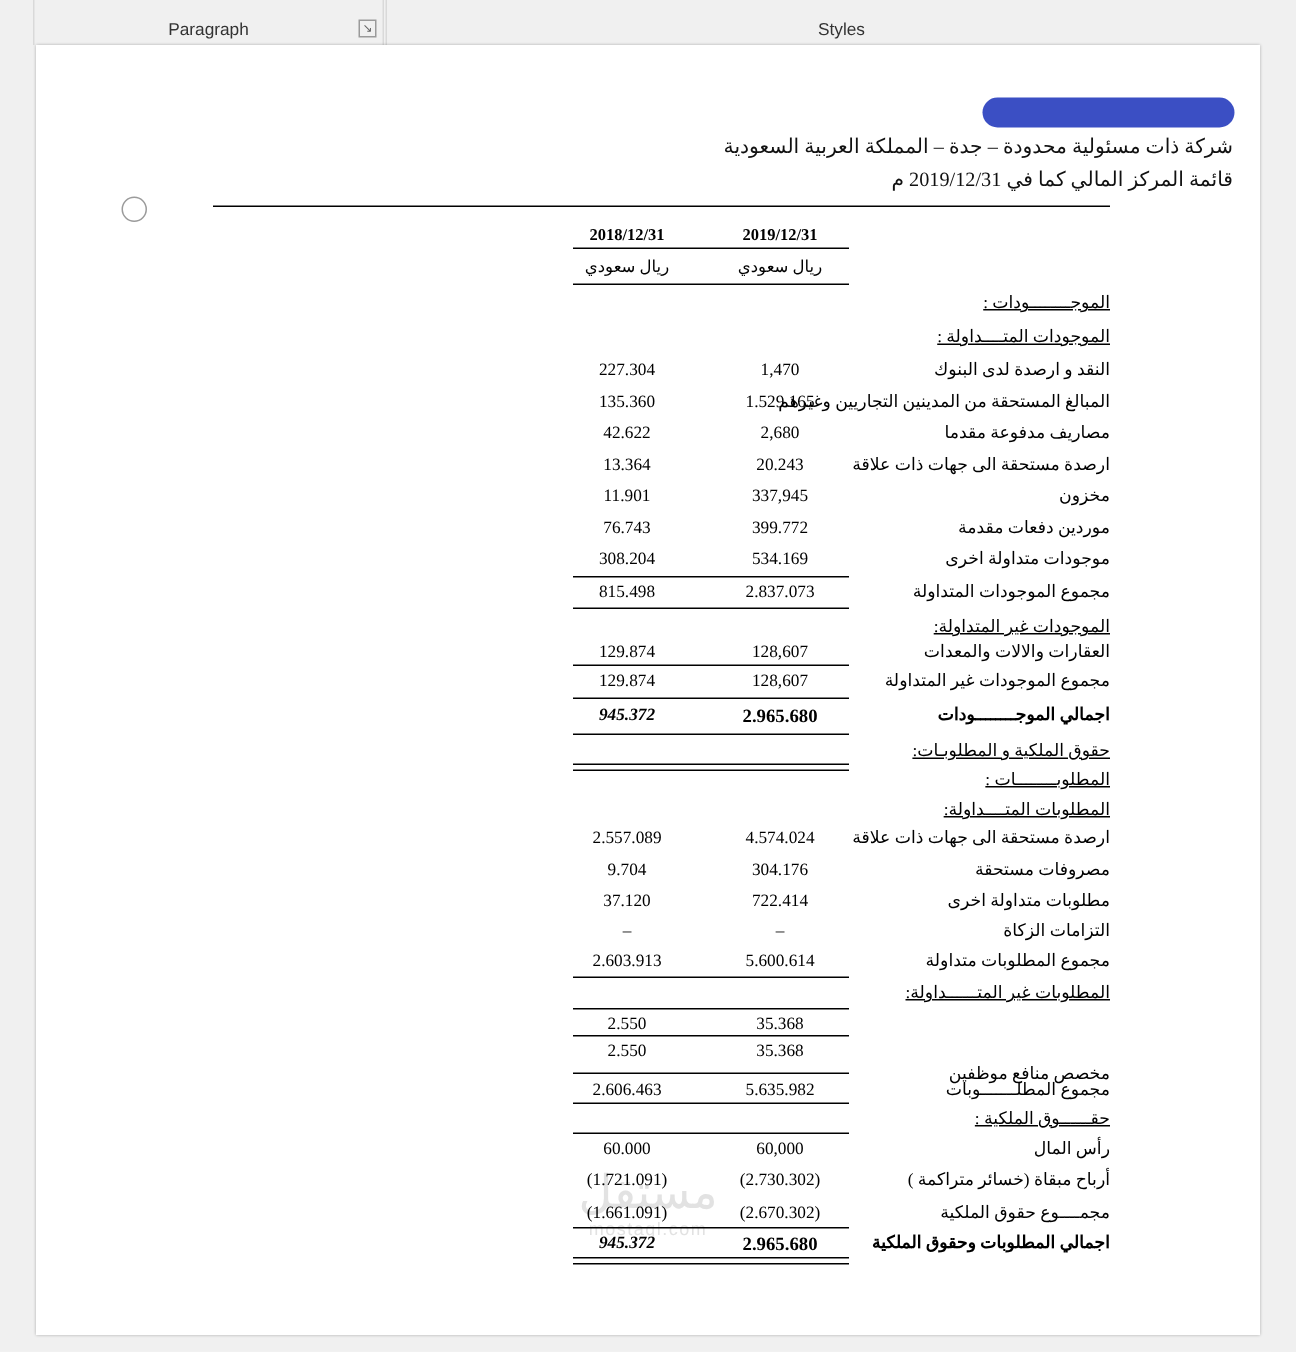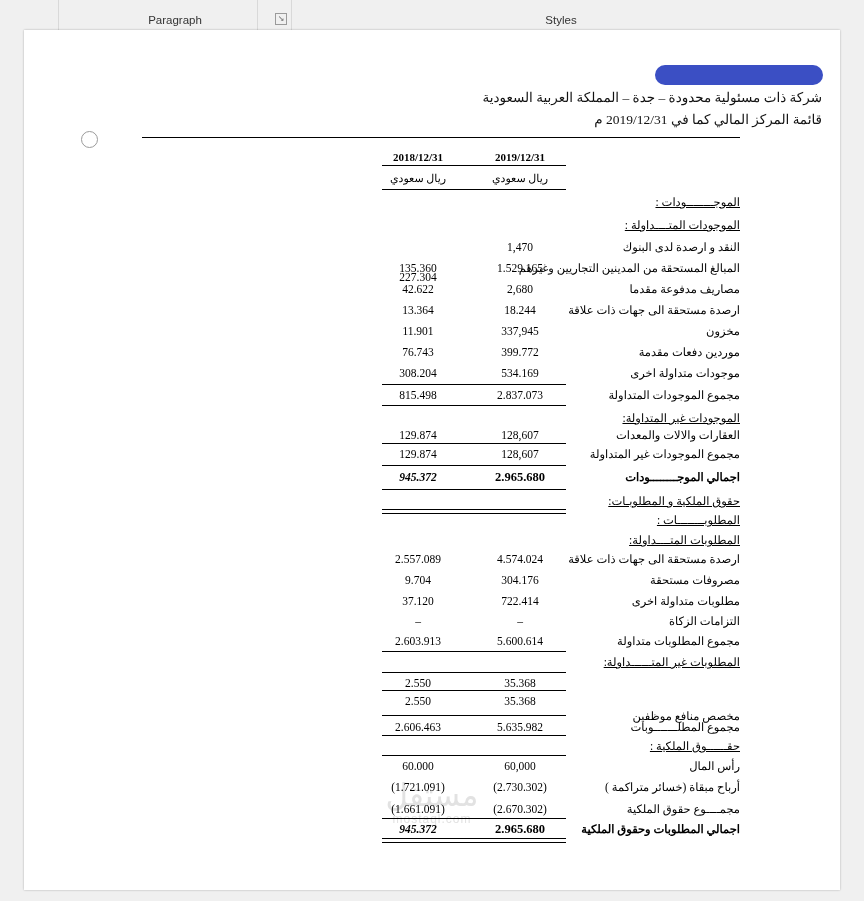--- a/index.html
+++ b/index.html
@@ -35,21 +35,21 @@
   }
   .ribbon-group .grp-label {
     position: absolute;
     bottom: 4px;
     width: 100%;
     text-align: center;
     font-size: 11.5px;
     color: #333;
     font-family: "Liberation Sans", sans-serif;
   }
-  #grp-paragraph { left: 22px; width: 234px; margin-left: 36px; }
+  #grp-paragraph { left: 22px; width: 234px; }
   #grp-styles { left: 257px; width: 607px; border-right: none; }
   .dialog-launcher {
     position: absolute;
     right: 4px;
     bottom: 5px;
     width: 12px;
     height: 12px;
     border: 1px solid #9a9a9a;
     box-sizing: border-box;
     font-size: 8px;
@@ -235,29 +235,29 @@
 
       <div class="watermark">
         <div class="wm-ar">مستقل</div>
         <div class="wm-en">mostaql.com</div>
       </div>
 
     <div class="col-label u" style="top: 165px;">الموجــــــــودات :</div>
         <div class="col-label u" style="top: 188px;">الموجودات المتــــداولة :</div>
         <div class="col-label" style="top: 210px;">النقد و ارصدة لدى البنوك</div>
         <div class="col-2019" style="top: 210px;">1,470</div>
-        <div class="col-2018" style="top: 210px; margin-top: 30px;">227.304</div>
+        <div class="col-2018" style="top: 210px;">227.304</div>
         <div class="col-label" style="top: 231px;">المبالغ المستحقة من المدينين التجاريين وغيرهم</div>
         <div class="col-2019" style="top: 231px;">1.529.165</div>
         <div class="col-2018" style="top: 231px;">135.360</div>
         <div class="col-label" style="top: 252px;">مصاريف مدفوعة مقدما</div>
         <div class="col-2019" style="top: 252px;">2,680</div>
         <div class="col-2018" style="top: 252px;">42.622</div>
         <div class="col-label" style="top: 273px;">ارصدة مستحقة الى جهات ذات علاقة</div>
-        <div class="col-2019" style="top: 273px;">18.244</div>
+        <div class="col-2019" style="top: 273px;">20.243</div>
         <div class="col-2018" style="top: 273px;">13.364</div>
         <div class="col-label" style="top: 294px;">مخزون</div>
         <div class="col-2019" style="top: 294px;">337,945</div>
         <div class="col-2018" style="top: 294px;">11.901</div>
         <div class="col-label" style="top: 315px;">موردين دفعات مقدمة</div>
         <div class="col-2019" style="top: 315px;">399.772</div>
         <div class="col-2018" style="top: 315px;">76.743</div>
         <div class="col-label" style="top: 336px;">موجودات متداولة اخرى</div>
         <div class="col-2019" style="top: 336px;">534.169</div>
         <div class="col-2018" style="top: 336px;">308.204</div>

